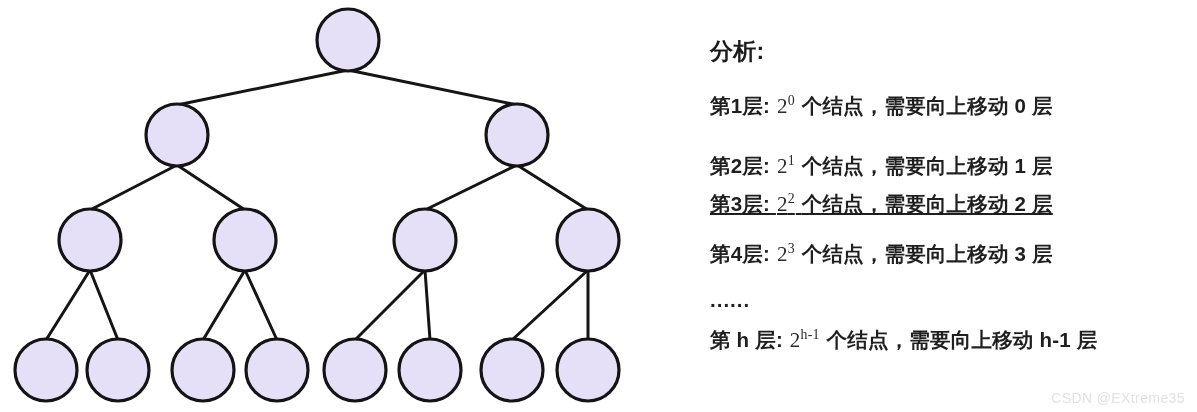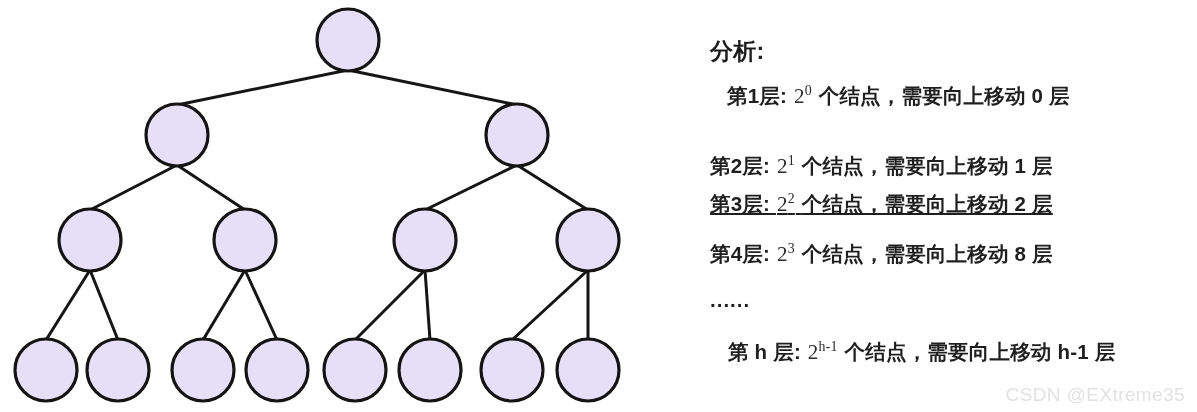--- a/index.html
+++ b/index.html
@@ -87,33 +87,33 @@
     position: absolute;
     left: 4px;
     font-size: 20.5px;
     font-weight: bold;
     color: #1f1f1f;
     letter-spacing: 1px;
     white-space: nowrap;
   }
 
   
-  .ln0 { top: 82px; margin-left: 17px; }
+  .ln0 { top: 92px; }
   .ln1 { top: 152px; }
   .ln2 { top: 190px; text-decoration: underline; }
   .ln3 { top: 240px; }
   .lnE { top: 288px; }
-  .ln4 { top: 338px; margin-left: 18px; }
+  .ln4 { top: 326px; }
 
   
   #watermark {
     position: absolute;
     right: 12px;
     bottom: 6px;
-    font-size: 19px;
+    font-size: 14px;
     color: #e2e2e4;
     font-family: "Liberation Sans", sans-serif;
     letter-spacing: 0.4px;
     white-space: nowrap;
     user-select: none;
   }
 </style>
 </head>
 <body>
 
@@ -190,21 +190,21 @@
 
   <div class="analysis-line ln2">
     <span class="cjk-lead">第3层:</span>
     <span class="math"><span>2</span><sup>2</sup></span>
     <span class="cjk-tail">个结点，需要向上移动 2 层</span>
   </div>
 
   <div class="analysis-line ln3">
     <span class="cjk-lead">第4层:</span>
     <span class="math"><span>2</span><sup>3</sup></span>
-    <span class="cjk-tail">个结点，需要向上移动 8 层</span>
+    <span class="cjk-tail">个结点，需要向上移动 3 层</span>
   </div>
 
   <div class="analysis-ellipsis lnE">......</div>
 
   <div class="analysis-line ln4">
     <span class="cjk-lead">第 h 层:</span>
     <span class="math"><span>2</span><sup>h-1</sup></span>
     <span class="cjk-tail">个结点，需要向上移动 h-1 层</span>
   </div>
 </div>

